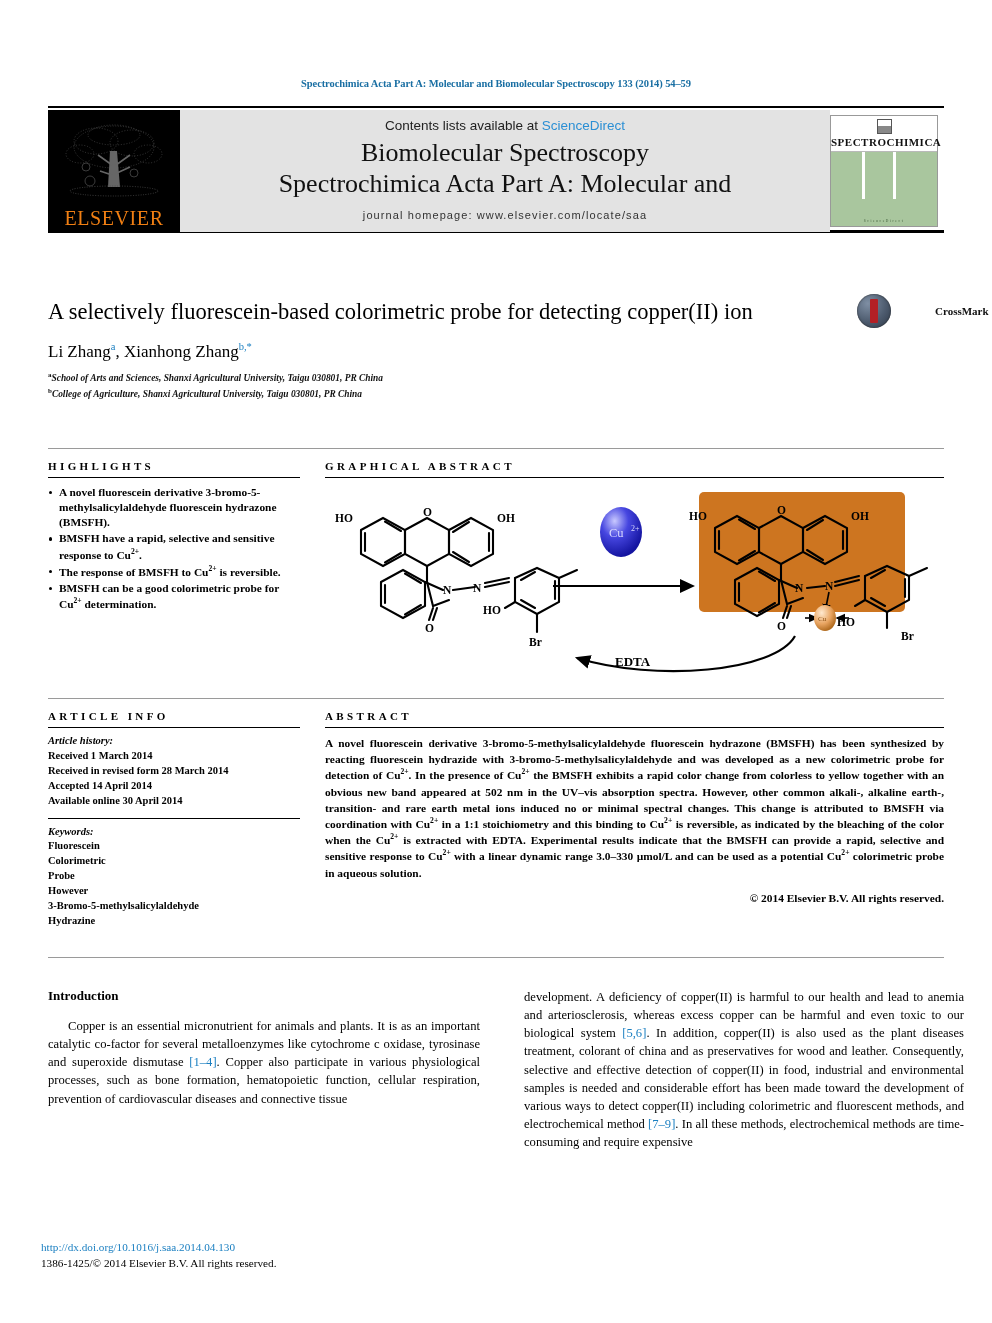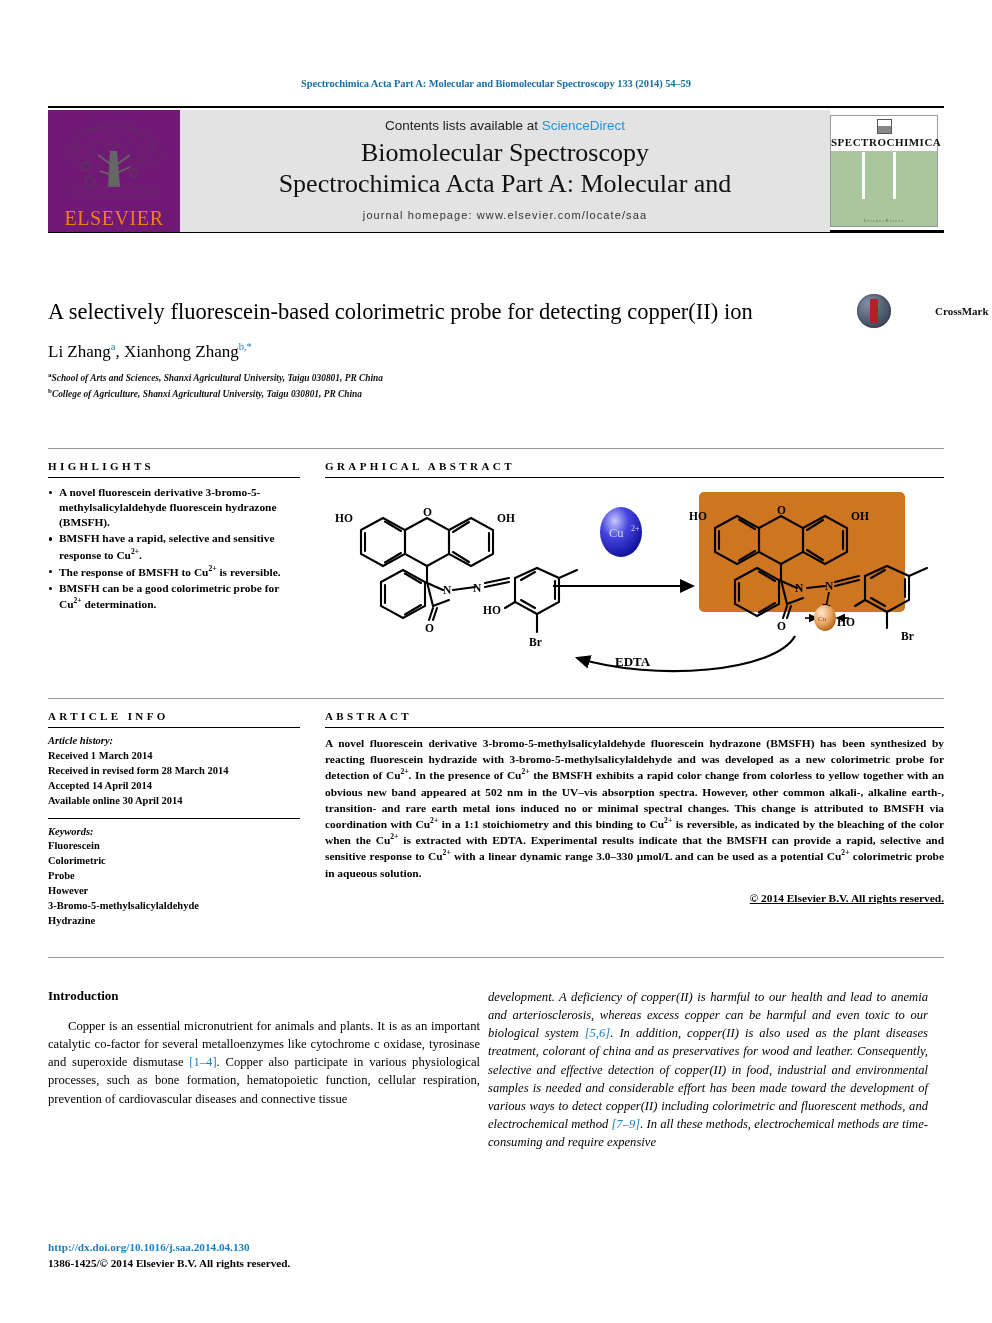--- a/index.html
+++ b/index.html
@@ -57,21 +57,21 @@
   }
   .elsevier-logo {
     width: 132px;
     flex: 0 0 132px;
     display: flex;
     flex-direction: column;
     align-items: center;
     justify-content: flex-end;
     padding-bottom: 4px;
     box-sizing: border-box;
-    background: #701a75;
+    background: #000000;
   }
   .elsevier-tree {
     width: 108px;
     height: 86px;
     position: relative;
     overflow: hidden;
   }
   .elsevier-word {
     color: #f07f13;
     font-family: "Liberation Serif", serif;
@@ -346,42 +346,40 @@
     line-height: 1.42;
     text-align: justify;
     margin-top: 7px;
   }
   .copyright-line {
     text-align: right;
     font-family: "Liberation Serif", serif;
     font-size: 11.4px;
     font-weight: bold;
     margin-top: 9px;
-    text-decoration: underline;
   }
 
   .bottom-divider {
     position: absolute;
     left: 48px; top: 957px; width: 896px;
     border-top: 1px solid #9a9a9a;
   }
 
   
   .body-left {
     position: absolute;
     left: 48px;
     top: 988px;
     width: 432px;
   }
   .body-right {
     position: absolute;
-    left: 488px;
+    left: 524px;
     top: 988px;
     width: 440px;
-    font-style: italic;
   }
   .body-head {
     font-family: "Liberation Serif", serif;
     font-size: 13px;
     font-weight: bold;
     margin: 0 0 13px 0;
   }
   .body-par {
     font-family: "Liberation Serif", serif;
     font-size: 12.6px;
@@ -409,26 +407,26 @@
   }
   .footnote-text {
     font-family: "Liberation Serif", serif;
     font-size: 10.4px;
     line-height: 1.42;
   }
   .footnote-text .it { font-style: italic; }
   .link { color: #1a7fc1; }
   .doi-block {
     position: absolute;
-    left: 48px;
+    left: 41px;
     top: 1240px;
     width: 432px;
     font-family: "Liberation Serif", serif;
     font-size: 11.2px;
-    font-weight: bold;
+    font-weight: normal;
     line-height: 1.42;
   }
   .doi-link { color: #1a7fc1; }
 </style>
 </head>
 <body>
 
 <div class="page">
 
   <div class="running-head">Spectrochimica Acta Part A: Molecular and Biomolecular Spectroscopy 133 (2014) 54–59</div>

